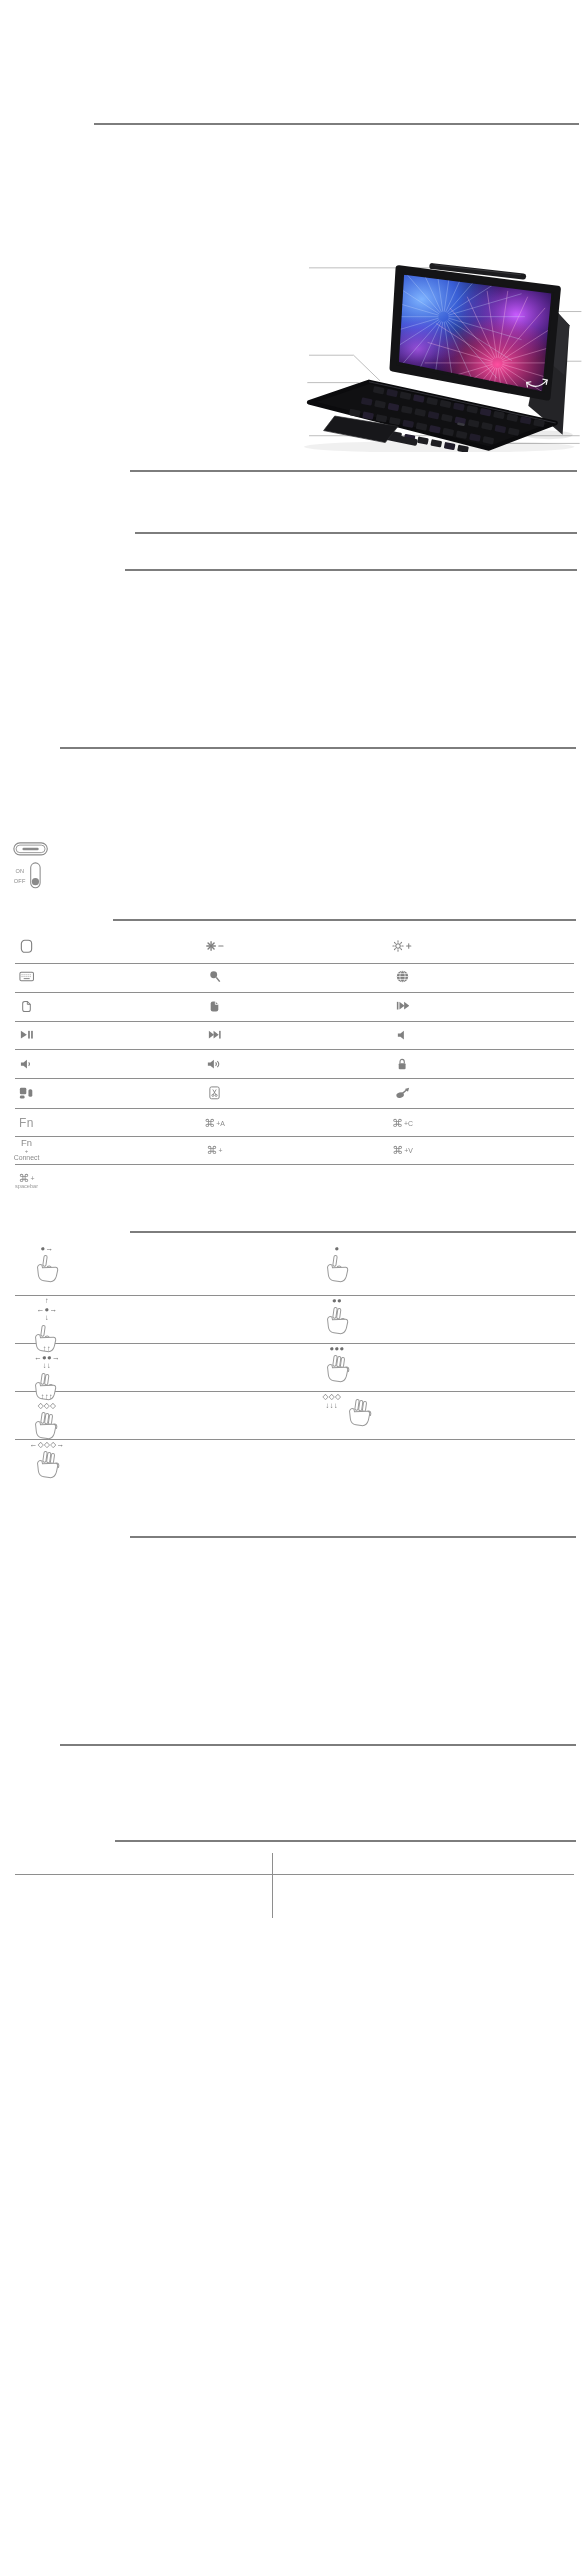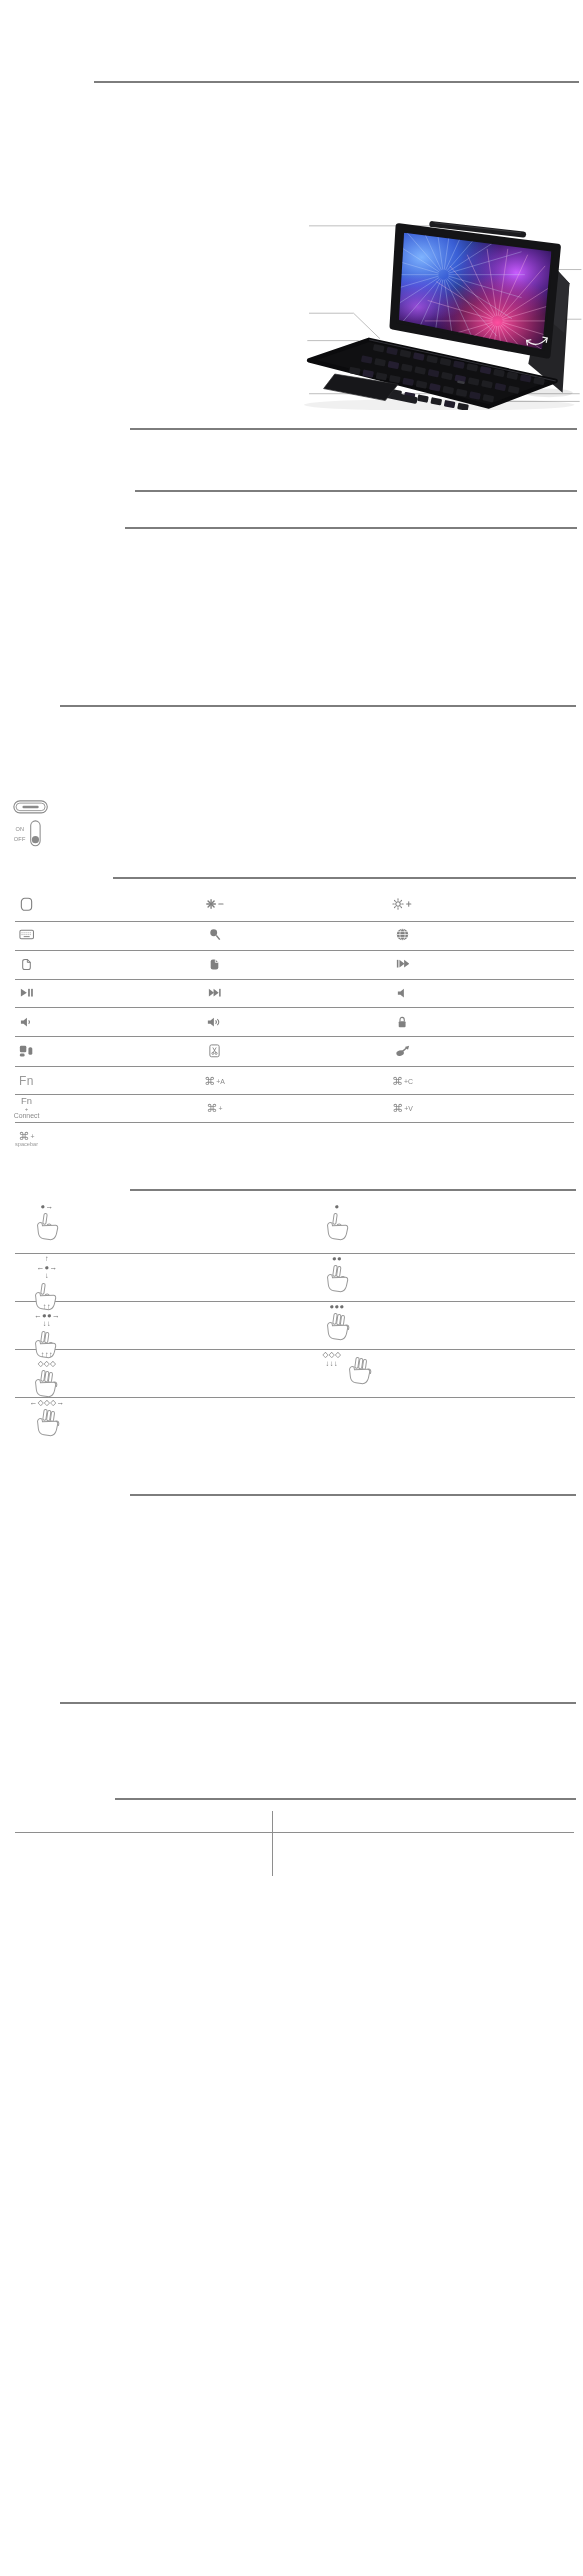--- a/index.html
+++ b/index.html
@@ -1,17 +1,17 @@
 <!DOCTYPE html>
 <html style="font-size:13.7px"><head>
 <meta charset="utf-8">
 <style>
   html,body{margin:0;padding:0;background:#fff;}
   #page{position:relative;width:584px;height:1876px;background:#fff;overflow:hidden;
-        font-family:"Liberation Sans","DejaVu Sans",sans-serif;}
+        font-family:"Liberation Sans","DejaVu Sans",sans-serif;margin-top:42px;}
   .rule{position:absolute;background:#7d7d7d;}
   .thin{position:absolute;background:#8e8e8e;}
   .cell{position:absolute;display:flex;align-items:center;justify-content:center;color:#8a8a8a;}
   .cell svg{display:block;}
   .fn-text{font-size:12px;color:#9a9a9a;letter-spacing:0.4px;}
   .combo{display:flex;align-items:flex-end;color:#8a8a8a;}
   .combo .cmd{font-size:11px;line-height:10.3px;}
   .combo .sfx{font-size:6.9px;margin-left:0.9px;line-height:7.7px;}
   .stack{display:flex;flex-direction:column;align-items:center;color:#8a8a8a;line-height:1;}
   .stack .l0{font-size:9.4px;} .stack .l1{font-size:6px;margin:0px 0 0.9px;} .stack .l2{font-size:6.9px;}

